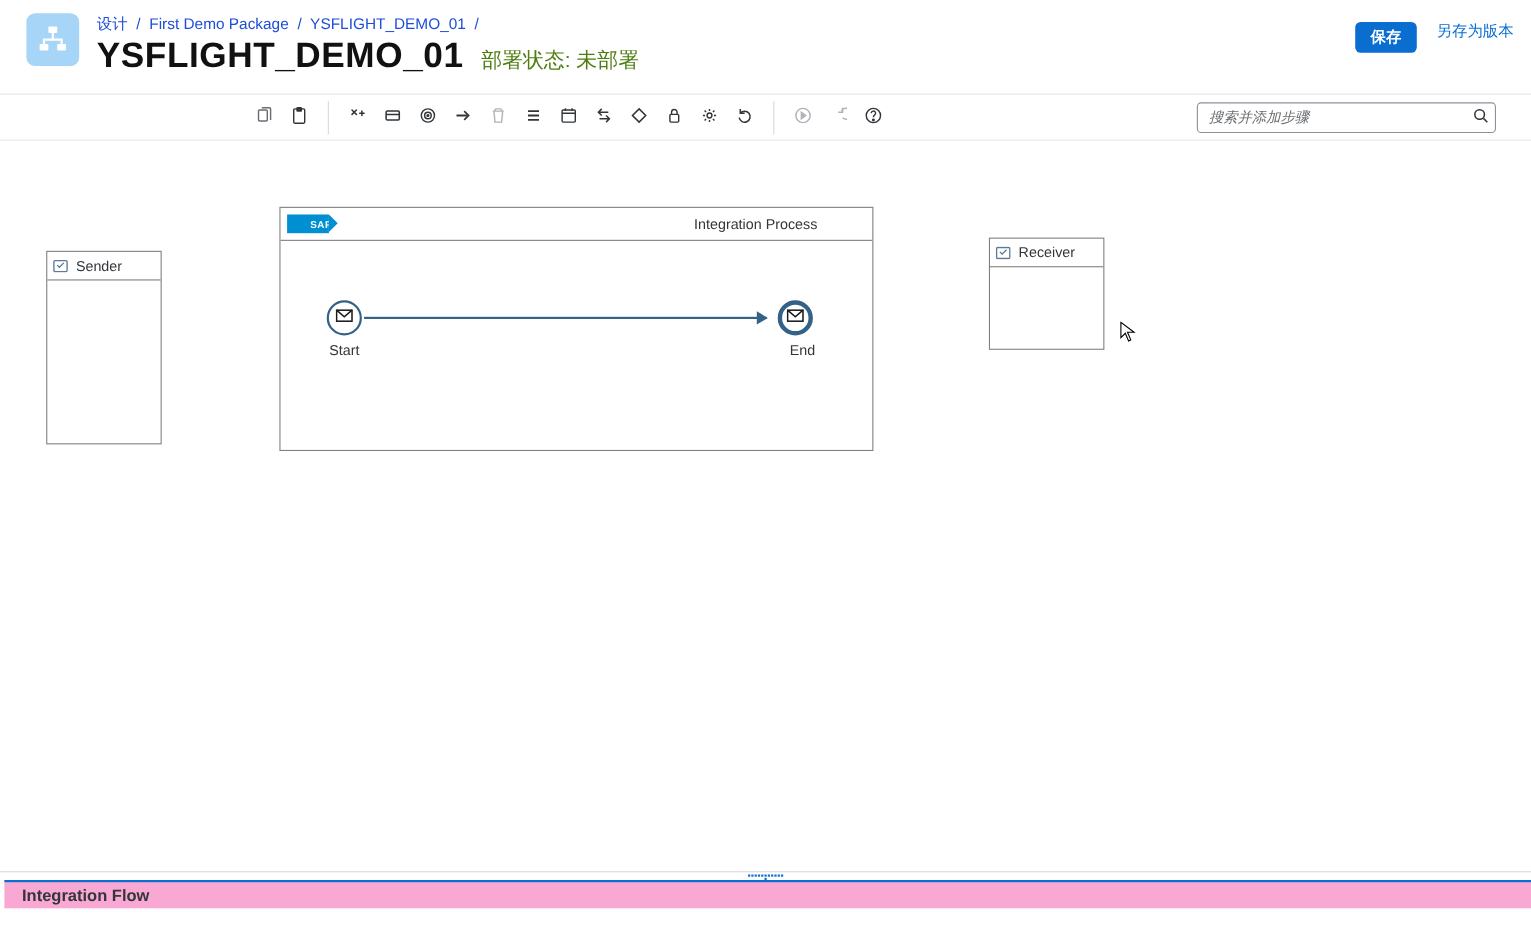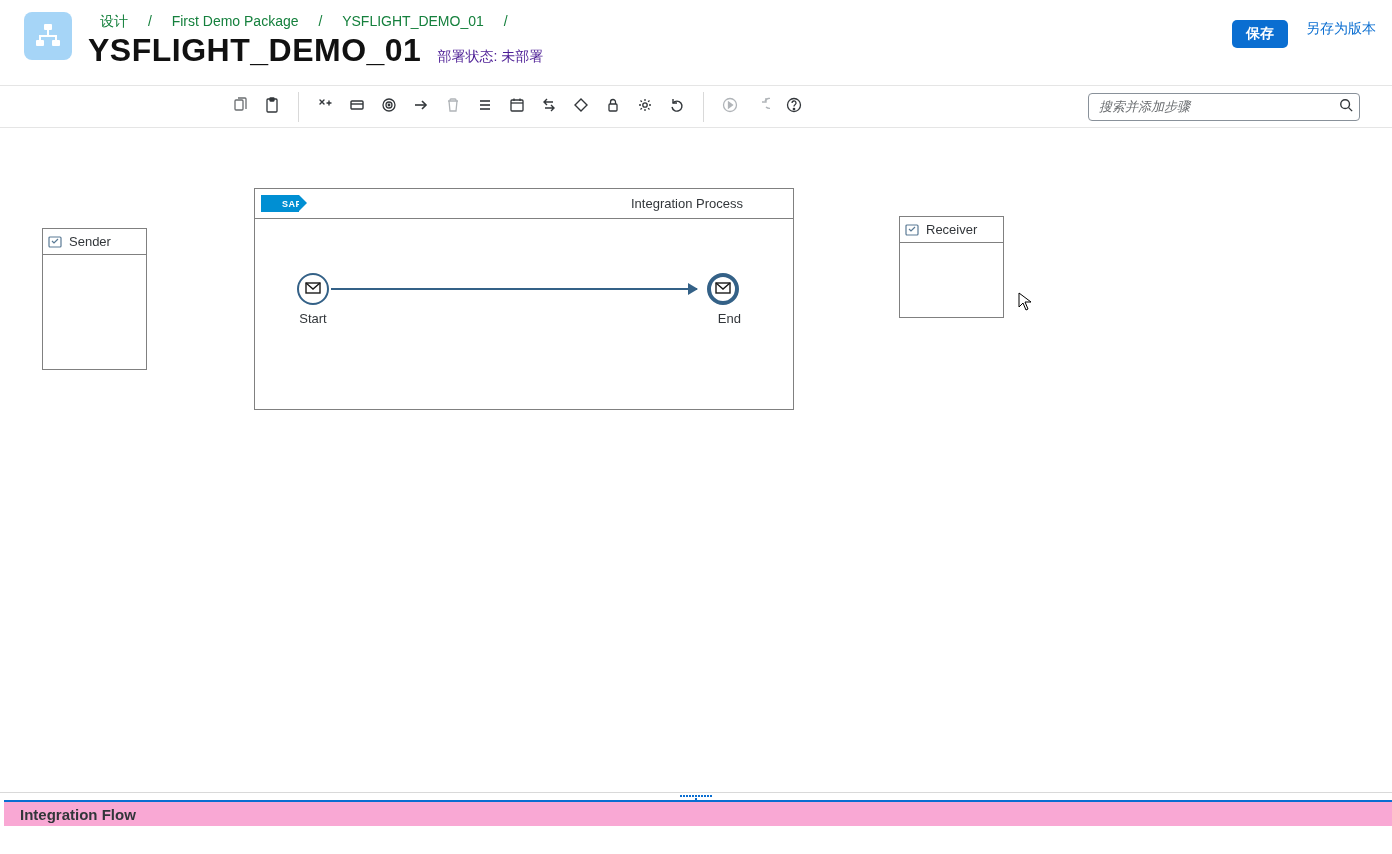--- a/index.html
+++ b/index.html
@@ -6,25 +6,25 @@
   html, body { width: 1392px; height: 854px; font-family: "72", Arial, Helvetica, sans-serif; color: #32363a; background: #fff; overflow: hidden; }
   a { color: #0a6ed1; text-decoration: none; }
 
   
   .header { position: relative; padding: 12px 24px 8px 24px; border-bottom: 1px solid #e5e5e5; height: 86px; }
   .header-left { display: flex; align-items: flex-start; }
   .app-icon { width: 48px; height: 48px; border-radius: 8px; background: #a6d5f7; display: flex; align-items: center; justify-content: center; margin-right: 16px; flex-shrink: 0; }
   .app-icon svg { display: block; }
   .title-area { flex: 1; }
   .breadcrumb { font-size: 14px; line-height: 18px; margin-bottom: 2px; }
-  .breadcrumb a, .breadcrumb span.sep { color: #15803d; margin-left: 12px; }
+  .breadcrumb a, .breadcrumb span.sep { color: #1d4ed8; }
   .breadcrumb span.sep { padding: 0 4px; }
   .page-title-row { display: flex; align-items: baseline; gap: 16px; }
   .page-title { font-size: 32px; font-weight: 700; letter-spacing: 0.5px; color: #111; }
-  .deploy-status { font-size: 14px; color: #4c1d95; }
+  .deploy-status { font-size: 19px; color: #4d7c0f; }
   .header-actions { position: absolute; right: 16px; top: 20px; display: flex; align-items: flex-start; gap: 18px; }
   .btn-primary { background: #0a6ed1; color: #fff; border: none; border-radius: 5px; padding: 5px 14px; font-size: 14px; font-weight: 700; cursor: pointer; }
   .link-btn { color: #0a6ed1; font-size: 14px; cursor: pointer; border: none; background: none; }
 
   
   .toolbar { height: 42px; border-bottom: 1px solid #e5e5e5; display: flex; align-items: center; padding: 0 8px; background: #fff; }
   .tool-group { display: flex; align-items: center; height: 100%; }
   .tool-sep { width: 1px; height: 30px; background: #d9d9d9; margin: 0 10px; }
   .tool-btn { width: 32px; height: 32px; display: flex; align-items: center; justify-content: center; cursor: pointer; border-radius: 4px; color: #6a6d70; background: none; border: none; padding: 0; }
   .tool-btn.disabled { color: #b0b4b8; cursor: default; }
@@ -36,21 +36,21 @@
   .search-icon-btn { position: absolute; right: 4px; top: 4px; width: 20px; height: 20px; display: flex; align-items: center; justify-content: center; color: #32363a; background: none; border: none; padding: 0; cursor: pointer; }
 
   
   .canvas { position: relative; width: 100%; height: 698px; background: #fff; overflow: hidden; }
 
   .pool { position: absolute; border: 1px solid #808080; background: #fff; }
   .pool-header { height: 26px; border-bottom: 1px solid #808080; display: flex; align-items: center; font-size: 13px; }
   .pool-header .ph-ico { width: 24px; display: flex; justify-content: center; }
   .pool-header .ph-label { padding-left: 2px; }
 
-  .sender { left: 42px; top: 100px; width: 105px; height: 142px; }
+  .sender { left: 42px; top: 100px; width: 105px; height: 176px; }
   .receiver { left: 899px; top: 88px; width: 105px; height: 102px; }
 
   .process { position: absolute; left: 254px; top: 60px; width: 540px; height: 222px; border: 1px solid #808080; background: #fff; }
   .process-header { height: 30px; border-bottom: 1px solid #808080; display: flex; align-items: center; }
   .sap-badge { width: 38px; height: 17px; background: #008fd3; margin-left: 6px; position: relative; display: flex; align-items: center; justify-content: center; padding-left: 24px; }
   .sap-badge::after { content: ""; position: absolute; right: -8px; top: 0; border-top: 8.5px solid transparent; border-bottom: 8.5px solid transparent; border-left: 8px solid #008fd3; }
   .sap-badge span { color: #fff; font-weight: 700; font-size: 9px; letter-spacing: 0.5px; }
   .process-title { flex: 1; text-align: right; font-size: 13px; padding-right: 50px; }
 
   .process-body { position: relative; height: calc(100% - 30px); }

